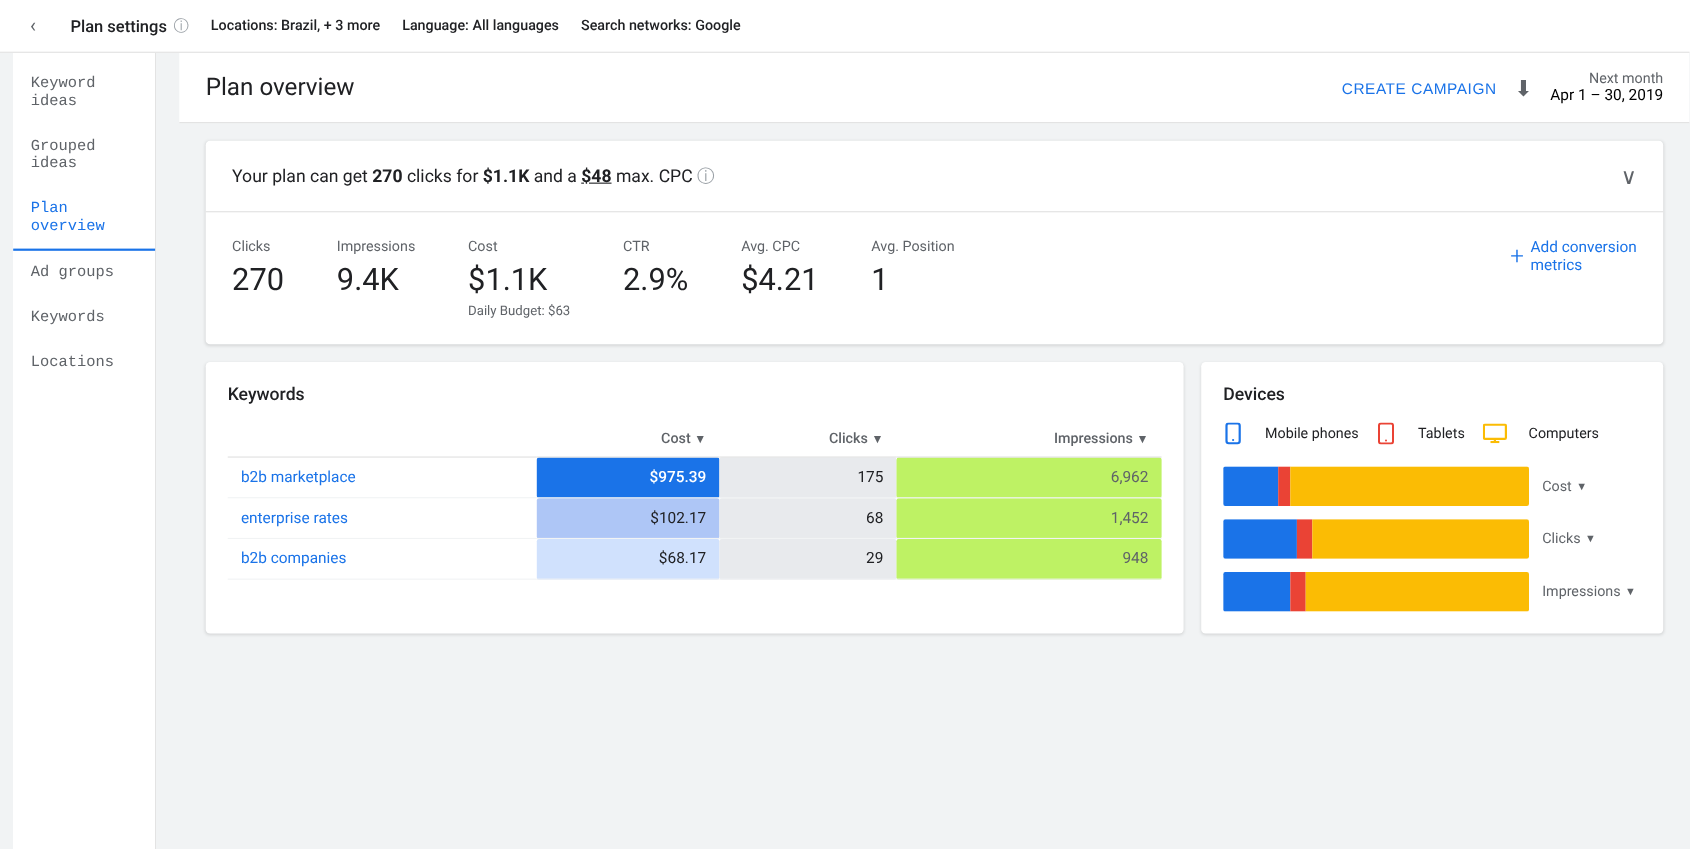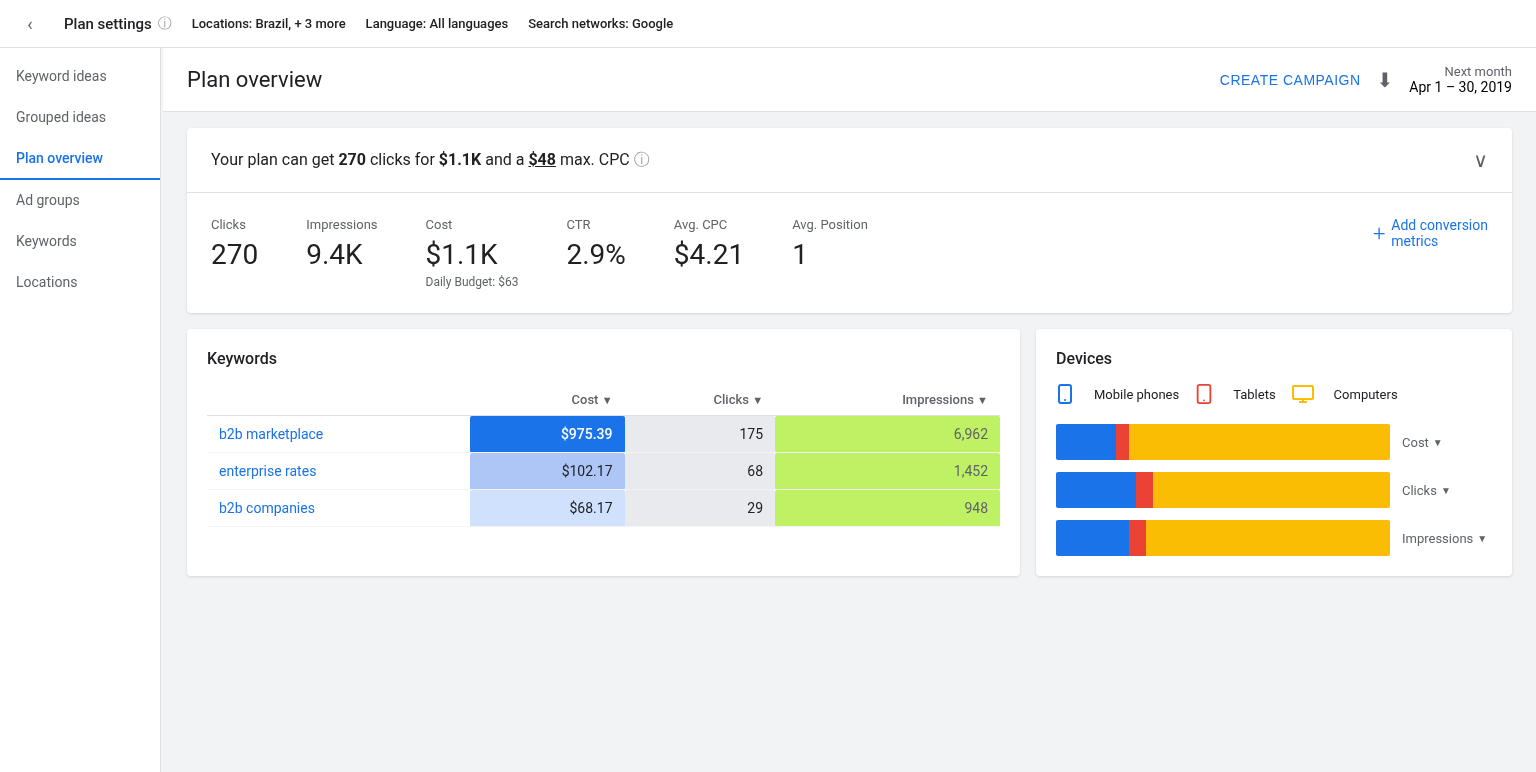--- a/index.html
+++ b/index.html
@@ -27,26 +27,27 @@
       font-size: 15px; font-weight: 500; color: #202124;
       display: flex; align-items: center; gap: 6px;
     }
     .top-bar-info { color: #9aa0a6; font-size: 14px; cursor: pointer; }
     .top-bar-meta { color: #5f6368; font-size: 13px; }
     .top-bar-meta span { color: #202124; font-weight: 500; }
 
     
     .sidebar {
       position: fixed;
-      top: 48px; left: 0; bottom: 0;
-      width: 161px;
+      top: 48px; left: 12px; bottom: 0;
+      width: 130px;
       background: #fff;
       border-right: 1px solid #e0e0e0;
       padding-top: 8px;
       z-index: 50;
+      font-family: Liberation Mono, monospace;
     }
     .sidebar-item {
       padding: 12px 16px;
       font-size: 14px;
       color: #5f6368;
       cursor: pointer;
       border-bottom: 1px solid transparent;
     }
     .sidebar-item.active {
       color: #1a73e8;
@@ -141,21 +142,21 @@
       gap: 16px;
     }
     .keywords-card {
       flex: 1;
       background: #fff;
       border-radius: 4px;
       box-shadow: 0 1px 3px rgba(0,0,0,0.12);
       padding: 20px;
     }
     .devices-card {
-      width: 476px;
+      width: 420px;
       background: #fff;
       border-radius: 4px;
       box-shadow: 0 1px 3px rgba(0,0,0,0.12);
       padding: 20px;
     }
     .card-title { font-size: 16px; font-weight: 500; color: #202124; margin-bottom: 16px; }
 
     
     .kw-table { width: 100%; border-collapse: collapse; }
     .kw-table th {

